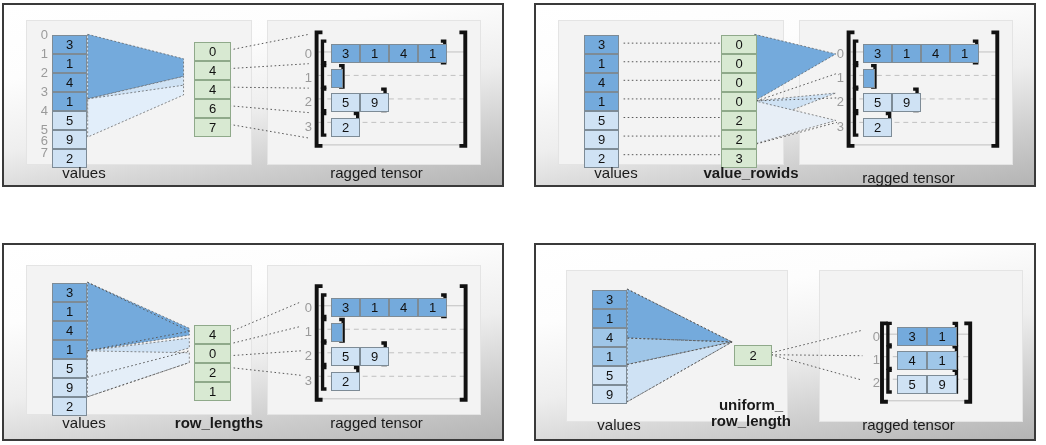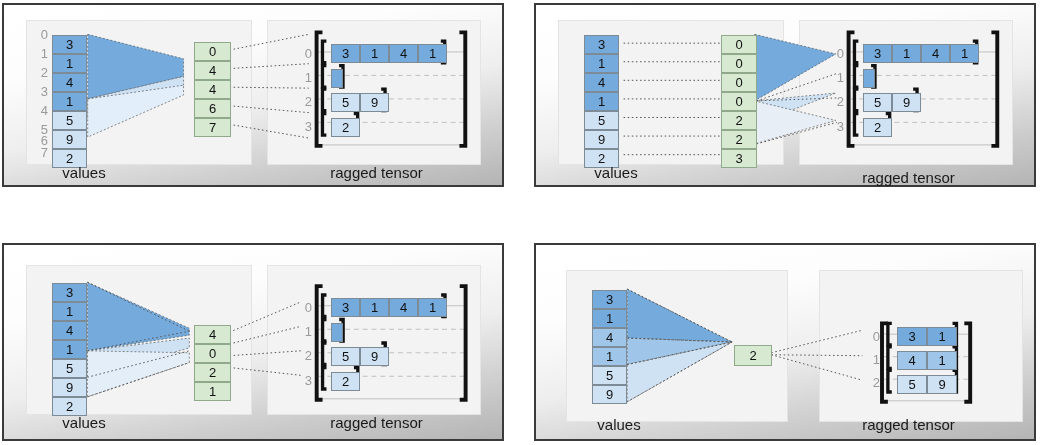--- a/index.html
+++ b/index.html
@@ -208,20 +208,21 @@
   <div class="cell c-dark" style="left:327px;top:39px;width:29px;height:19px;">3</div>
   <div class="cell c-dark" style="left:356px;top:39px;width:29px;height:19px;">1</div>
   <div class="cell c-dark" style="left:385px;top:39px;width:29px;height:19px;">4</div>
   <div class="cell c-dark" style="left:414px;top:39px;width:29px;height:19px;">1</div>
   <div class="cell c-dark" style="left:327px;top:64px;width:12px;height:19px;"></div>
   <div class="cell c-light" style="left:327px;top:88px;width:29px;height:19px;">5</div>
   <div class="cell c-light" style="left:356px;top:88px;width:29px;height:19px;">9</div>
   <div class="cell c-light" style="left:327px;top:113px;width:29px;height:19px;">2</div>
 
   <div class="cap" style="left:25px;top:160px;width:110px;">values</div>
+  <div class="cap bold" style="left:135px;top:160px;width:160px;">value_rowids</div>
   <div class="cap" style="left:300px;top:165px;width:145px;">ragged tensor</div>
 </div>
 
 <div class="panel p3">
 
   <div class="ibox" style="left:22px;top:20px;width:226px;height:150px;"></div>
   <div class="ibox" style="left:263px;top:20px;width:214px;height:150px;"></div>
 
   <svg class="vec" viewBox="0 0 502 198">
     <polygon points="82,38 186,85 186,92 82,108" fill="#74aadc" stroke="#555" stroke-width="0.7" stroke-dasharray="2,2"></polygon>
@@ -278,20 +279,21 @@
   <div class="cell c-dark" style="left:327px;top:53px;width:29px;height:19px;">3</div>
   <div class="cell c-dark" style="left:356px;top:53px;width:29px;height:19px;">1</div>
   <div class="cell c-dark" style="left:385px;top:53px;width:29px;height:19px;">4</div>
   <div class="cell c-dark" style="left:414px;top:53px;width:29px;height:19px;">1</div>
   <div class="cell c-dark" style="left:327px;top:78px;width:12px;height:19px;"></div>
   <div class="cell c-light" style="left:327px;top:102px;width:29px;height:19px;">5</div>
   <div class="cell c-light" style="left:356px;top:102px;width:29px;height:19px;">9</div>
   <div class="cell c-light" style="left:327px;top:127px;width:29px;height:19px;">2</div>
 
   <div class="cap" style="left:25px;top:170px;width:110px;">values</div>
+  <div class="cap bold" style="left:140px;top:170px;width:150px;">row_lengths</div>
   <div class="cap" style="left:300px;top:170px;width:145px;">ragged tensor</div>
 </div>
 
 <div class="panel p4">
 
   <div class="ibox" style="left:30px;top:25px;width:222px;height:152px;"></div>
   <div class="ibox" style="left:283px;top:25px;width:204px;height:152px;"></div>
 
   <svg class="vec" viewBox="0 0 502 198">
     <polygon points="90,45 197,99 90,95" fill="#74aadc" stroke="#555" stroke-width="0.7" stroke-dasharray="2,2"></polygon>
@@ -337,16 +339,18 @@
   <div class="idx" style="left:330px;top:131px;width:14px;">2</div>
 
   <div class="cell c-dark" style="left:361px;top:82px;width:30px;height:19px;">3</div>
   <div class="cell c-dark" style="left:391px;top:82px;width:30px;height:19px;">1</div>
   <div class="cell c-mid" style="left:361px;top:106px;width:30px;height:19px;">4</div>
   <div class="cell c-mid" style="left:391px;top:106px;width:30px;height:19px;">1</div>
   <div class="cell c-light" style="left:361px;top:130px;width:30px;height:19px;">5</div>
   <div class="cell c-light" style="left:391px;top:130px;width:30px;height:19px;">9</div>
 
   <div class="cap" style="left:28px;top:172px;width:110px;">values</div>
+  <div class="cap bold" style="left:140px;top:152px;width:150px;">uniform_
+row_length</div>
   <div class="cap" style="left:300px;top:172px;width:145px;">ragged tensor</div>
 </div>
 
 </div>
 
 </body></html>

